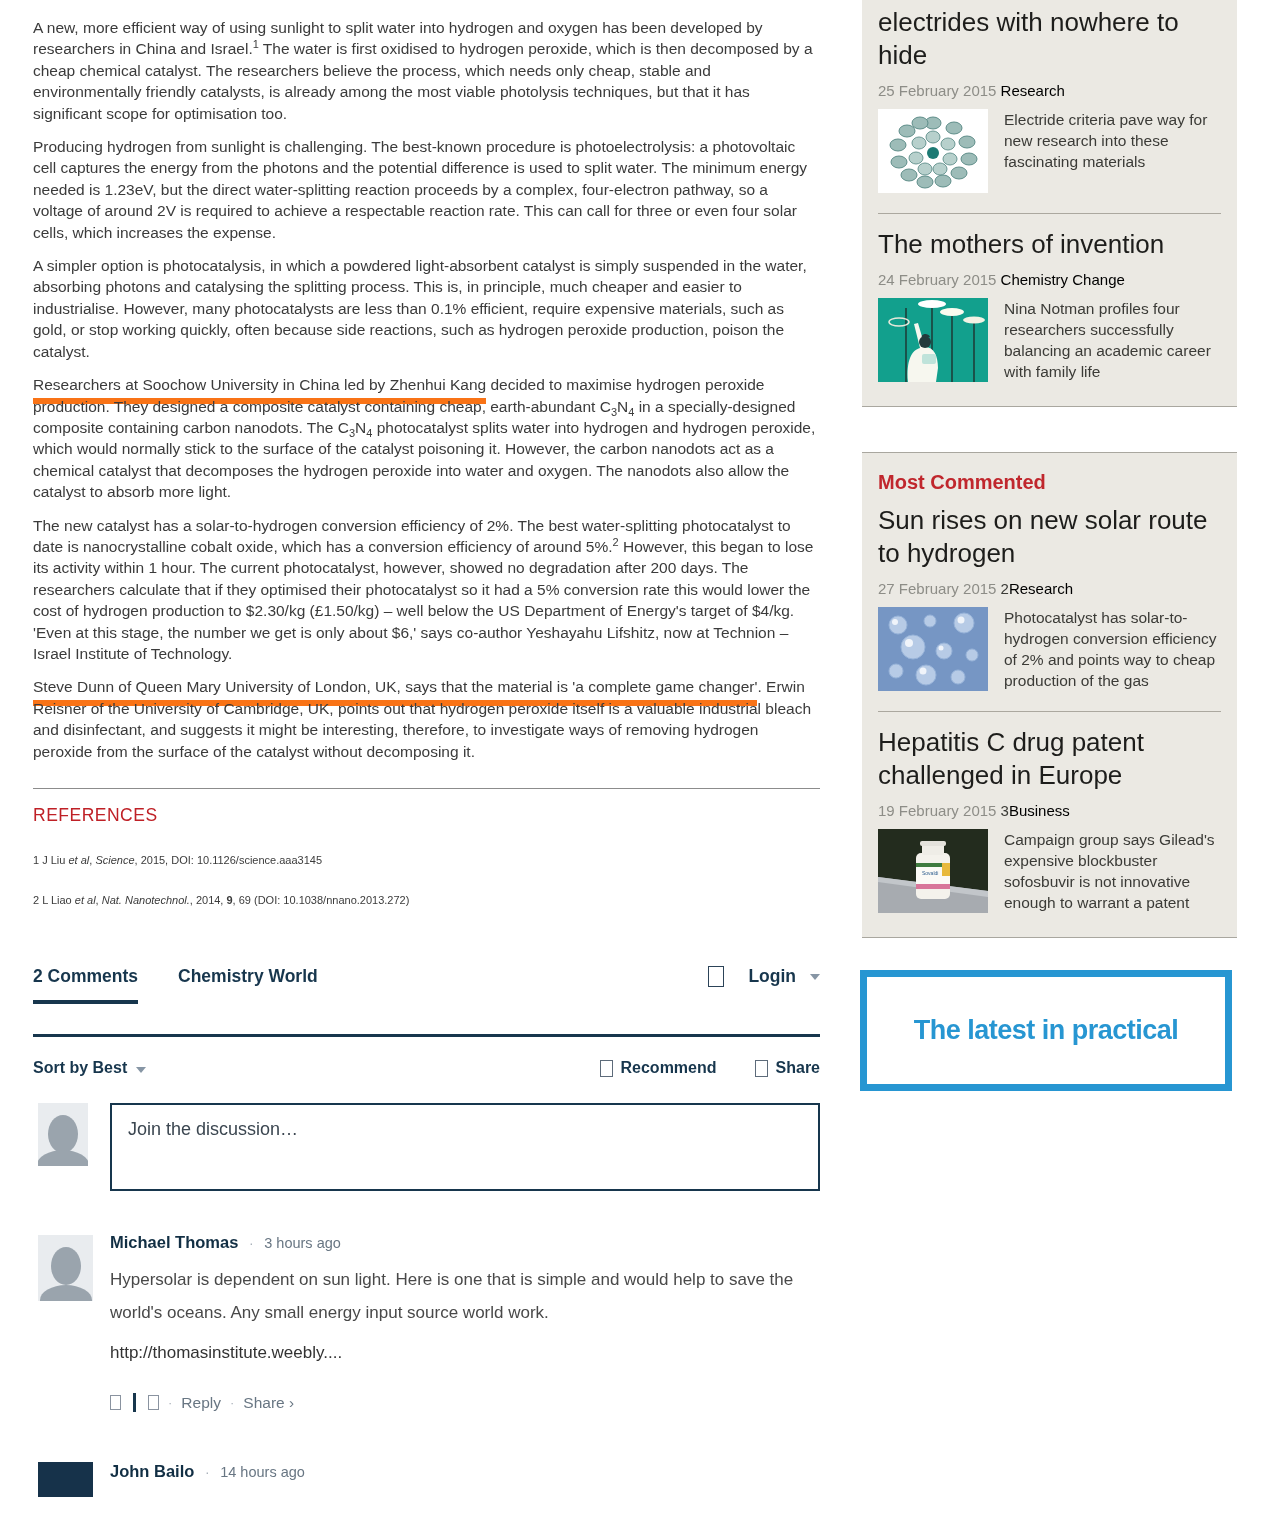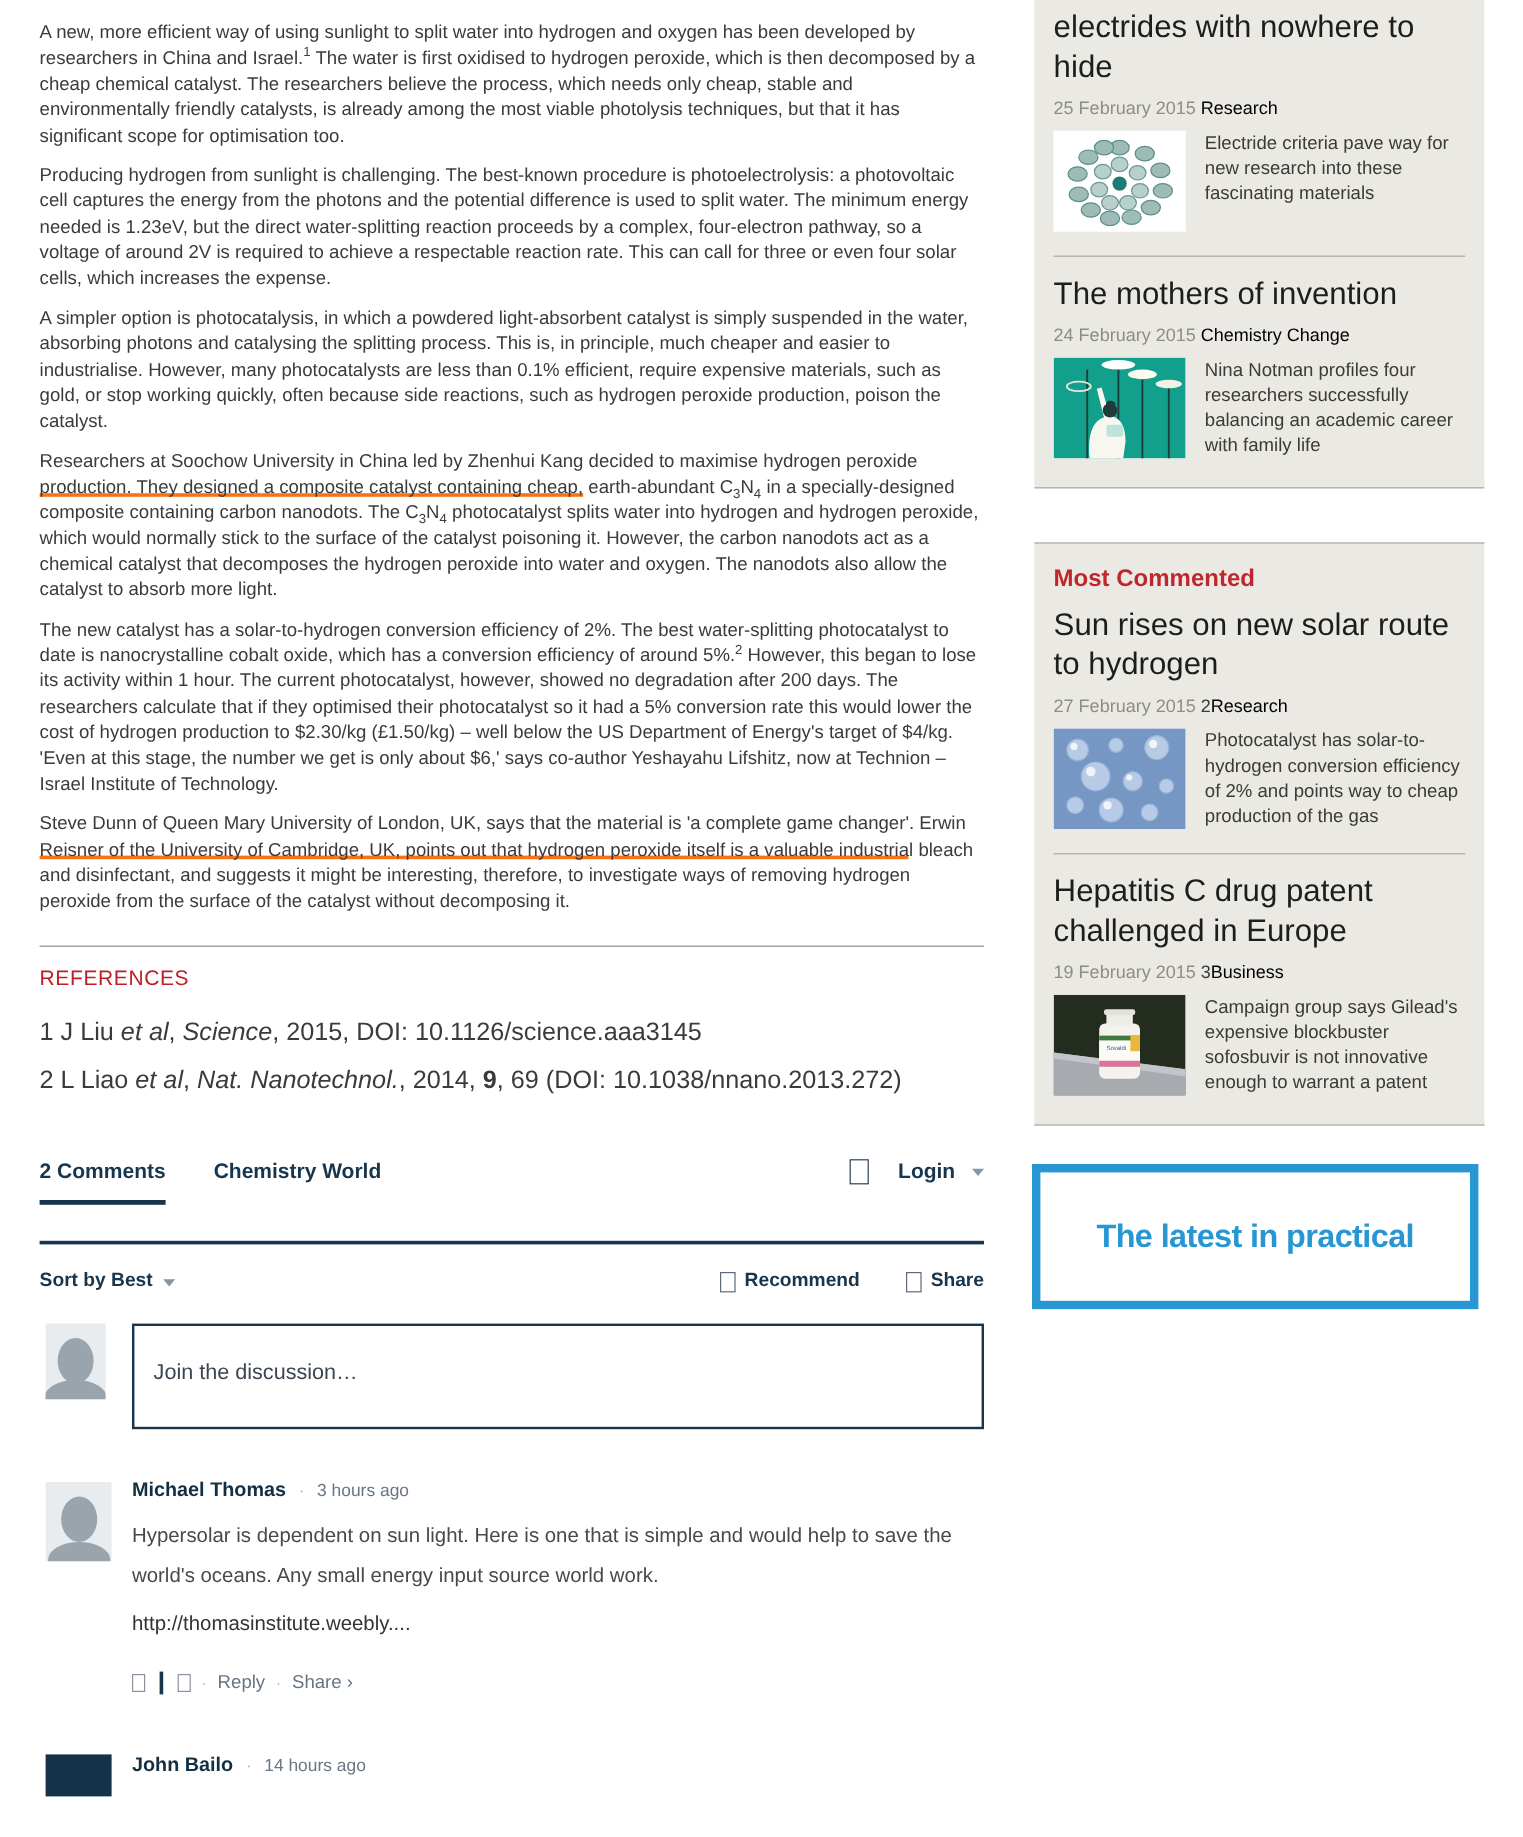--- a/index.html
+++ b/index.html
@@ -6,30 +6,30 @@
   html,body { background:#fff; }
   body {
     width:1269px; height:1531px; position:relative; overflow:hidden;
     font-family:"Liberation Sans", sans-serif; color:#3b3b3b;
   }
 
   
   .main-col { position:absolute; left:33px; top:0; width:787px; }
   .article { padding-top:17px; }
   .article p { font-size:15.5px; line-height:21.4px; color:#3b3b3b; margin-bottom:12px; }
-  .red-underline { border-bottom:3px solid #f97316; padding-bottom:18px; }
+  .red-underline { border-bottom:6px solid #f97316; padding-bottom:5px; }
   .article sup, .refs sup { font-size:11px; line-height:0; vertical-align:super; }
   .article sub { font-size:11px; line-height:0; vertical-align:sub; }
   .it { font-style:italic; }
   .bd { font-weight:bold; }
 
   .refs { margin-top:26px; }
   .refs .rule { border-top:1px solid #8c8c8c; margin-bottom:16px; }
   .refs h2 { color:#bf2026; font-size:17.5px; font-weight:400; letter-spacing:.5px; margin-bottom:24px; }
-  .refs p { font-size:21px; line-height:21px; color:#3b3b3b; margin-bottom:19px; }
+  .refs p { font-size:11px; line-height:21px; color:#3b3b3b; margin-bottom:19px; }
 
   
   .disqus { position:absolute; left:33px; top:966px; width:787px; color:#17364d; }
   .dq-header { display:flex; align-items:flex-start; }
   .dq-tab { font-size:17.5px; font-weight:bold; padding-bottom:13px; border-bottom:4px solid #17364d; }
   .dq-community { font-size:17.5px; font-weight:bold; margin-left:40px; }
   .dq-login { margin-left:auto; display:flex; align-items:center; gap:10px; }
   .glyph-box { display:inline-block; border:1.5px solid #2c4358; background:transparent; }
   .gb-login { width:16px; height:21px; margin-right:14px; }
   .dq-login-label { font-size:17.5px; font-weight:bold; }
@@ -42,21 +42,21 @@
   .dq-tool-label { font-size:16px; font-weight:bold; }
   .dq-recommend { margin-right:30px; display:flex; align-items:center; gap:8px; }
   .dq-share { display:flex; align-items:center; gap:8px; }
 
   .composer { display:flex; margin-top:26px; padding-left:5px; }
   .avatar { width:50px; height:63px; background:#e9ecef; position:relative; overflow:hidden; flex:none; }
   .avatar .head { position:absolute; left:50%; top:12px; transform:translateX(-50%); width:30px; height:38px; background:#9aa4ad; border-radius:50%; }
   .avatar .shoulders { position:absolute; left:50%; bottom:-14px; transform:translateX(-50%); width:52px; height:30px; background:#9aa4ad; border-radius:50% 50% 0 0; }
   .composer textarea {
     margin-left:22px; width:710px; height:88px; border:2.5px solid #17364d; resize:none;
-    font-family:"Liberation Sans", sans-serif; font-size:18px; color:#3b4650; padding:28px 16px; outline:none;
+    font-family:"Liberation Sans", sans-serif; font-size:18px; color:#3b4650; padding:14px 16px; outline:none;
   }
   .composer textarea::placeholder { color:#3b4650; opacity:1; }
 
   .comment { position:relative; padding-left:77px; margin-top:42px; }
   .comment .avatar { position:absolute; left:5px; top:2px; width:55px; height:66px; }
   .cm-head { font-size:16.5px; }
   .cm-author { font-weight:bold; color:#122f44; }
   .cm-dot { color:#aab2bb; margin:0 6px; font-size:14px; }
   .cm-time { color:#687683; font-size:14.5px; }
   .cm-body { font-size:17px; line-height:33px; color:#494949; margin-top:11px; }

